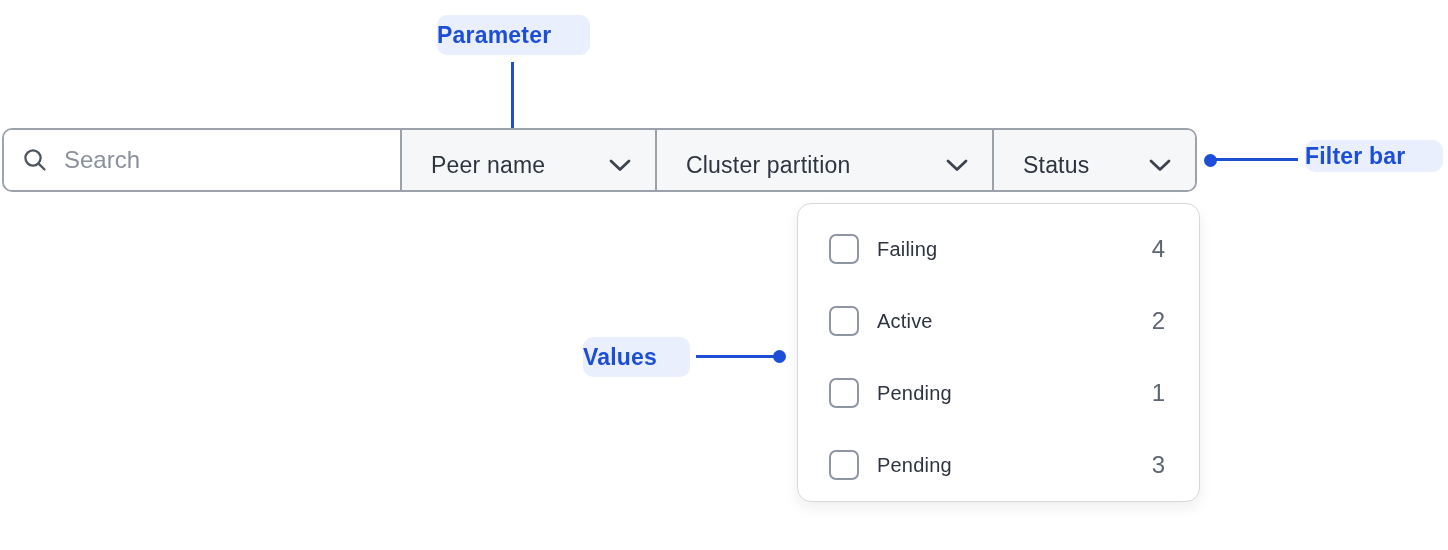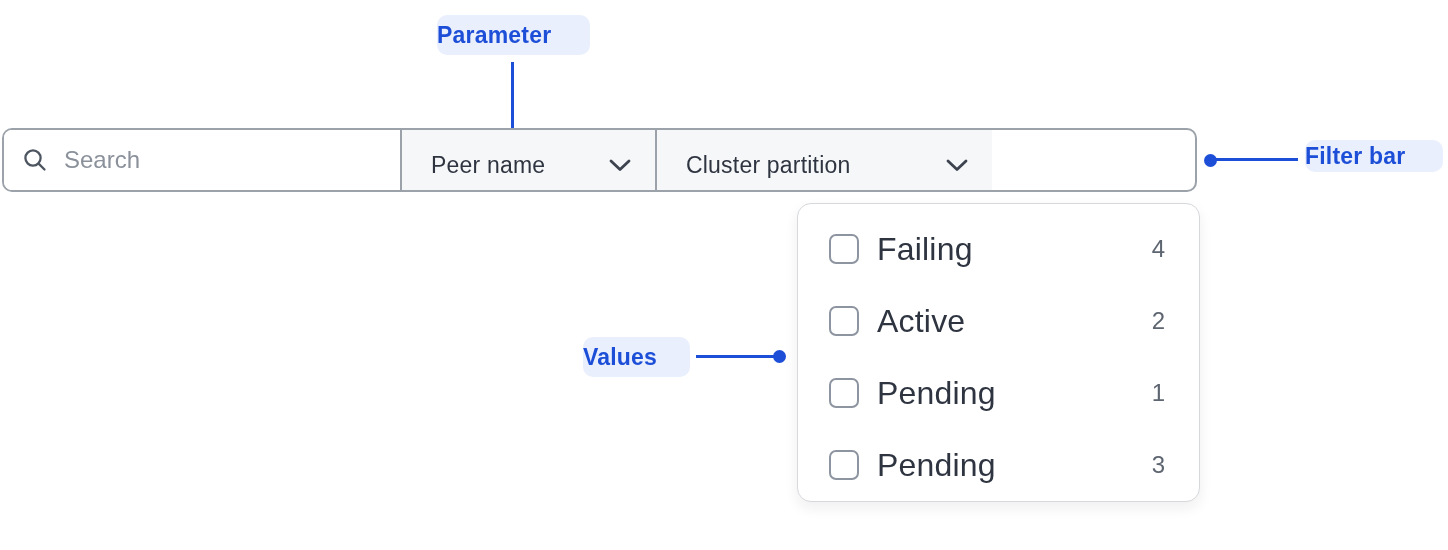--- a/index.html
+++ b/index.html
@@ -90,21 +90,21 @@
   }
   .dropdown-row{
     height:72px;display:flex;align-items:center;
     padding-left:31px;padding-right:34px;cursor:pointer;
   }
   .checkbox{
     width:30px;height:30px;border:2px solid var(--checkbox-border);
     border-radius:7px;background:#ffffff;flex:0 0 auto;
   }
   .dropdown-label{
-    font-size:32px;color:var(--text-dark);margin-left:18px;letter-spacing:.2px;
+    font-size:20px;color:var(--text-dark);margin-left:18px;letter-spacing:.2px;
   }
   .dropdown-count{
     margin-left:auto;font-size:24px;color:var(--count-gray);
   }
 </style>
 </head>
 <body>
 
 <div class="canvas">
 
@@ -130,20 +130,26 @@
       </svg>
     </div>
 
     <div class="param-section" id="section-cluster-partition">
       <span class="param-label">Cluster partition</span>
       <svg class="chevron" width="22" height="13" viewBox="0 0 22 13">
         <polyline points="2,2 11,10.5 20,2" fill="none" stroke="#3d444f" stroke-width="2.8" stroke-linecap="round" stroke-linejoin="round"></polyline>
       </svg>
     </div>
 
+    <div class="param-section" id="section-status">
+      <span class="param-label">Status</span>
+      <svg class="chevron" width="22" height="13" viewBox="0 0 22 13">
+        <polyline points="2,2 11,10.5 20,2" fill="none" stroke="#3d444f" stroke-width="2.8" stroke-linecap="round" stroke-linejoin="round"></polyline>
+      </svg>
+    </div>
   </div>
 
   <div class="ann-dot" id="filterbar-dot"></div>
   <div class="ann-line" id="filterbar-line"></div>
   <div class="pill" id="filterbar-pill">
     <span>Filter bar</span>
   </div>
 
   <div class="dropdown-panel">
     <div class="dropdown-row">

